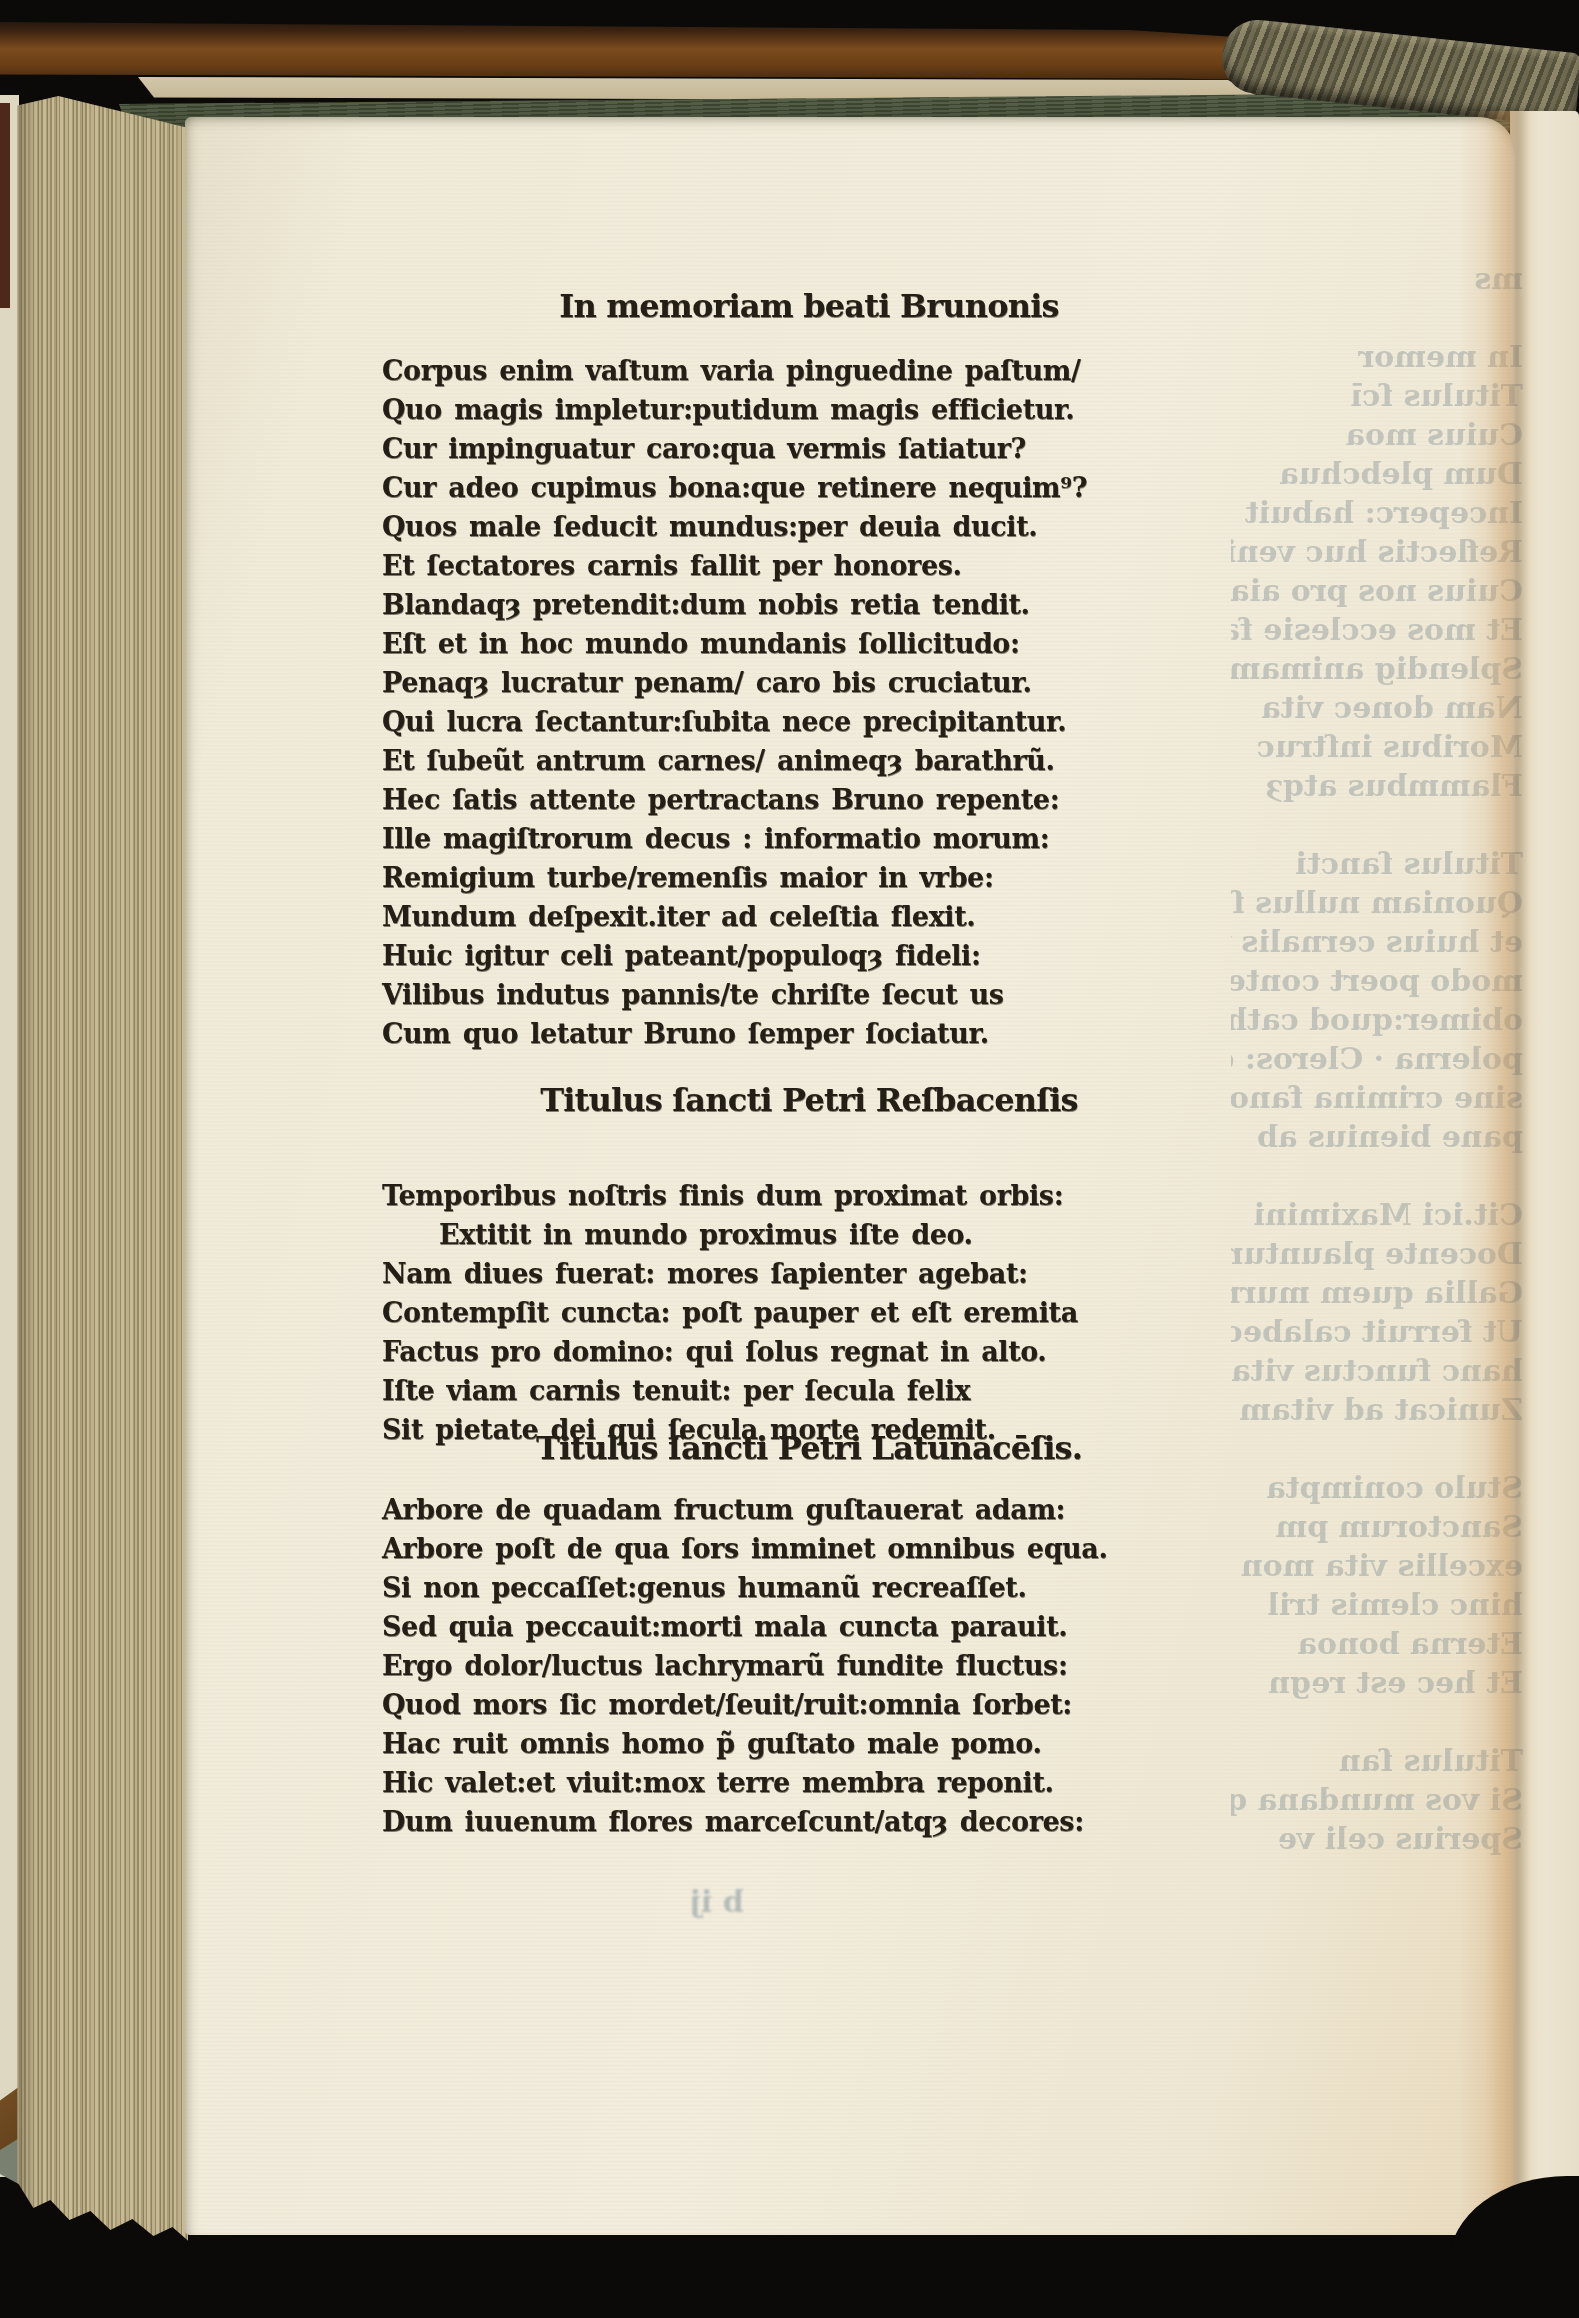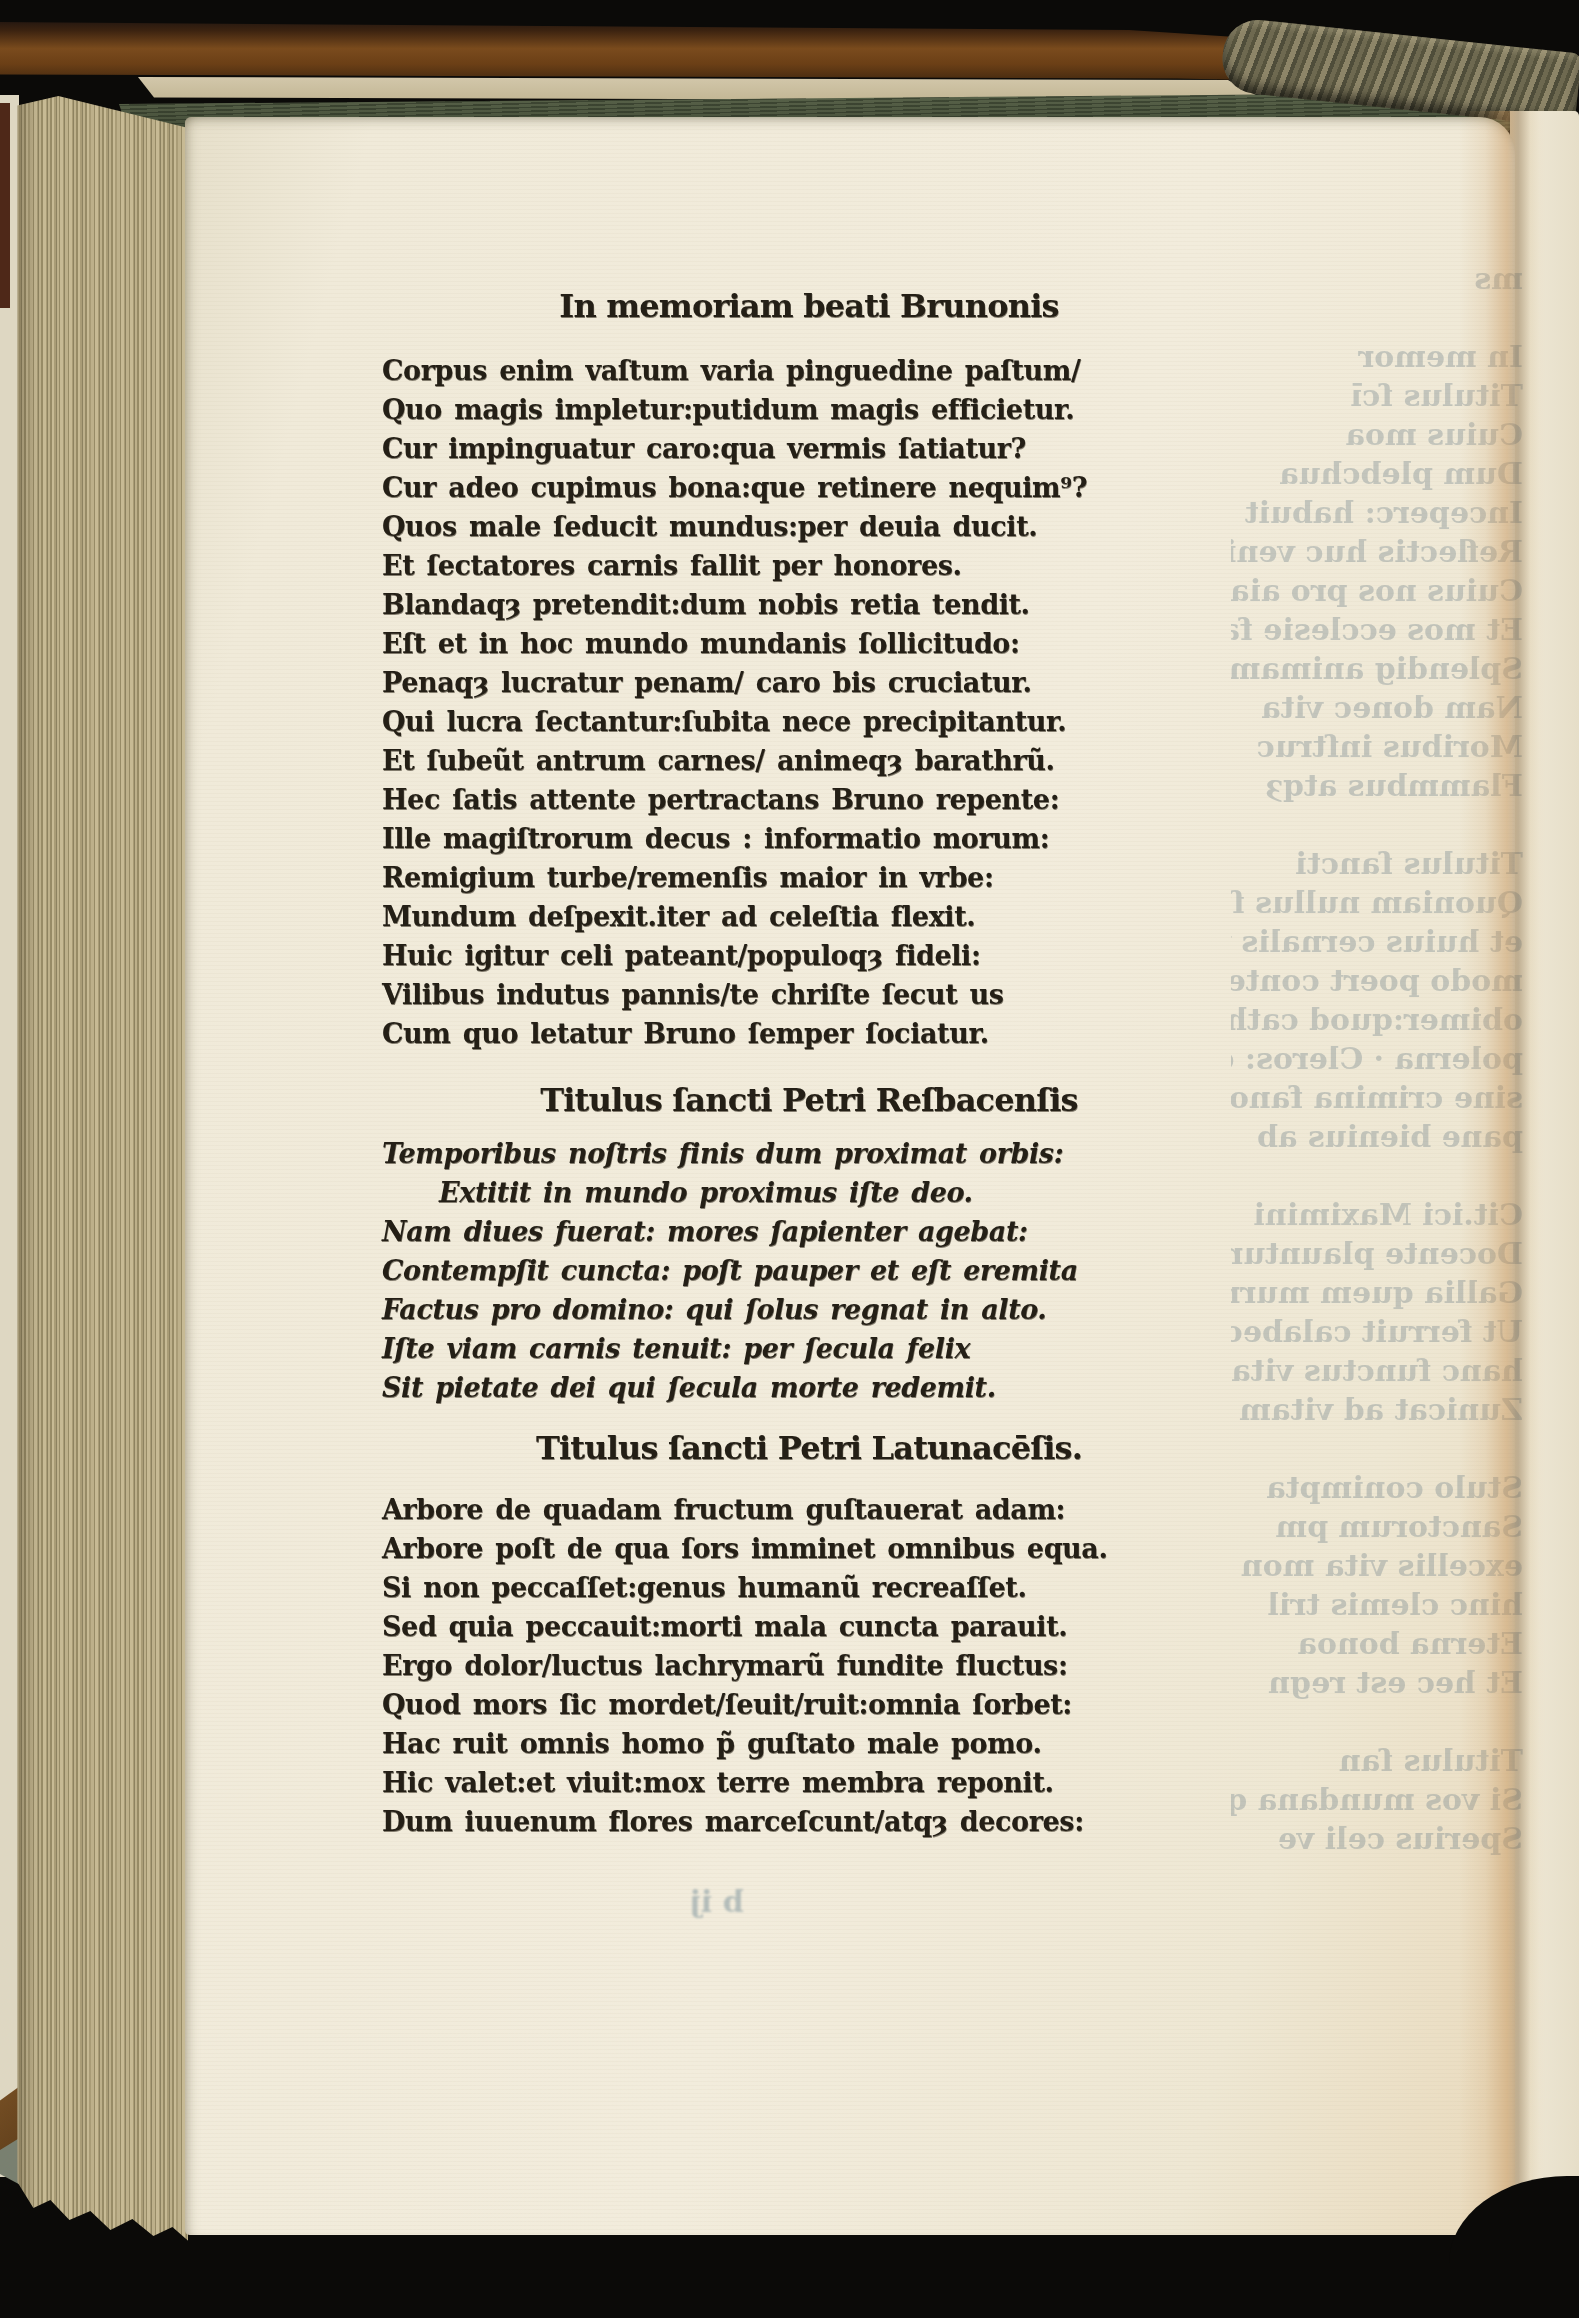--- a/index.html
+++ b/index.html
@@ -58,21 +58,21 @@
   .page .heading,.page .line,.sig{
     font-family:"DejaVu Serif",serif;font-weight:700;color:#241f16;
     text-shadow:0.5px 0.6px 0.5px rgba(40,32,20,.55);white-space:nowrap;}
   .heading{position:absolute;left:197px;width:854px;margin:0;text-align:center;
     font-size:32px;line-height:63px;letter-spacing:-0.8px;}
   .h1{top:158px;}
   .h2{top:952px;}
   .h3{top:1300px;}
   .sec{position:absolute;left:197px;width:869px;}
   .sec1{top:234px;}
-  .sec2{top:1017px;font-style:italic;}
+  .sec2{top:1059px;}
   .sec3{top:1373px;}
   .line{height:39px;font-size:27px;line-height:39px;letter-spacing:-0.4px;word-spacing:3.2px;}
   .sec2 .line:nth-child(2){padding-left:57px;}
 
   
   .showthrough{position:absolute;left:1046px;top:142px;width:292px;height:1666px;
     opacity:.34;filter:blur(0.6px);overflow:hidden;}
   .st-line{height:39px;font-size:30px;line-height:39px;font-weight:700;color:#6e8089;
     transform:scaleX(-1);white-space:nowrap;font-family:"DejaVu Serif",serif;}
   .sig{position:absolute;left:505px;top:1767px;font-size:30px;color:#78909a;opacity:.5;

